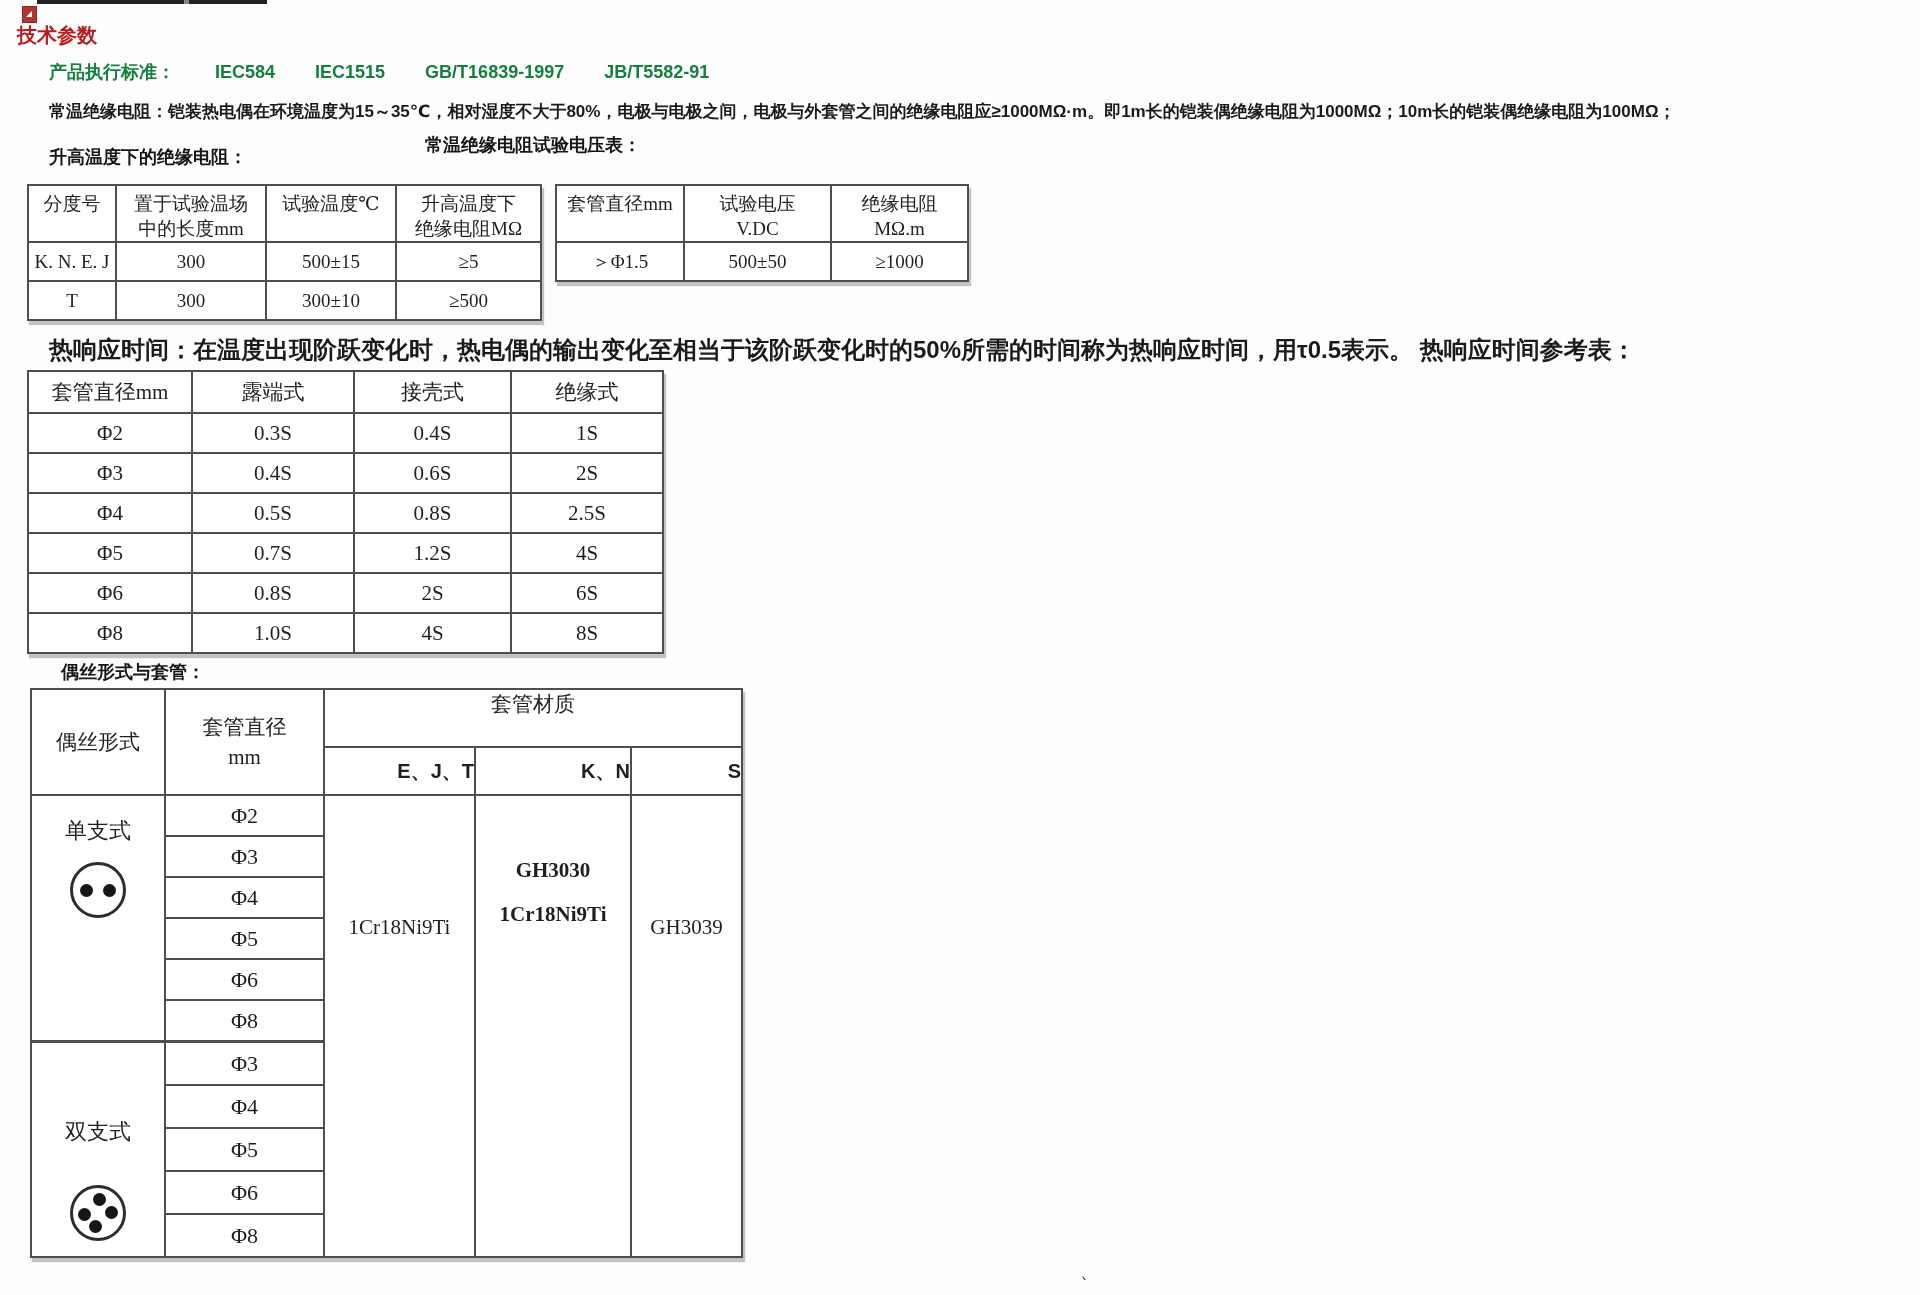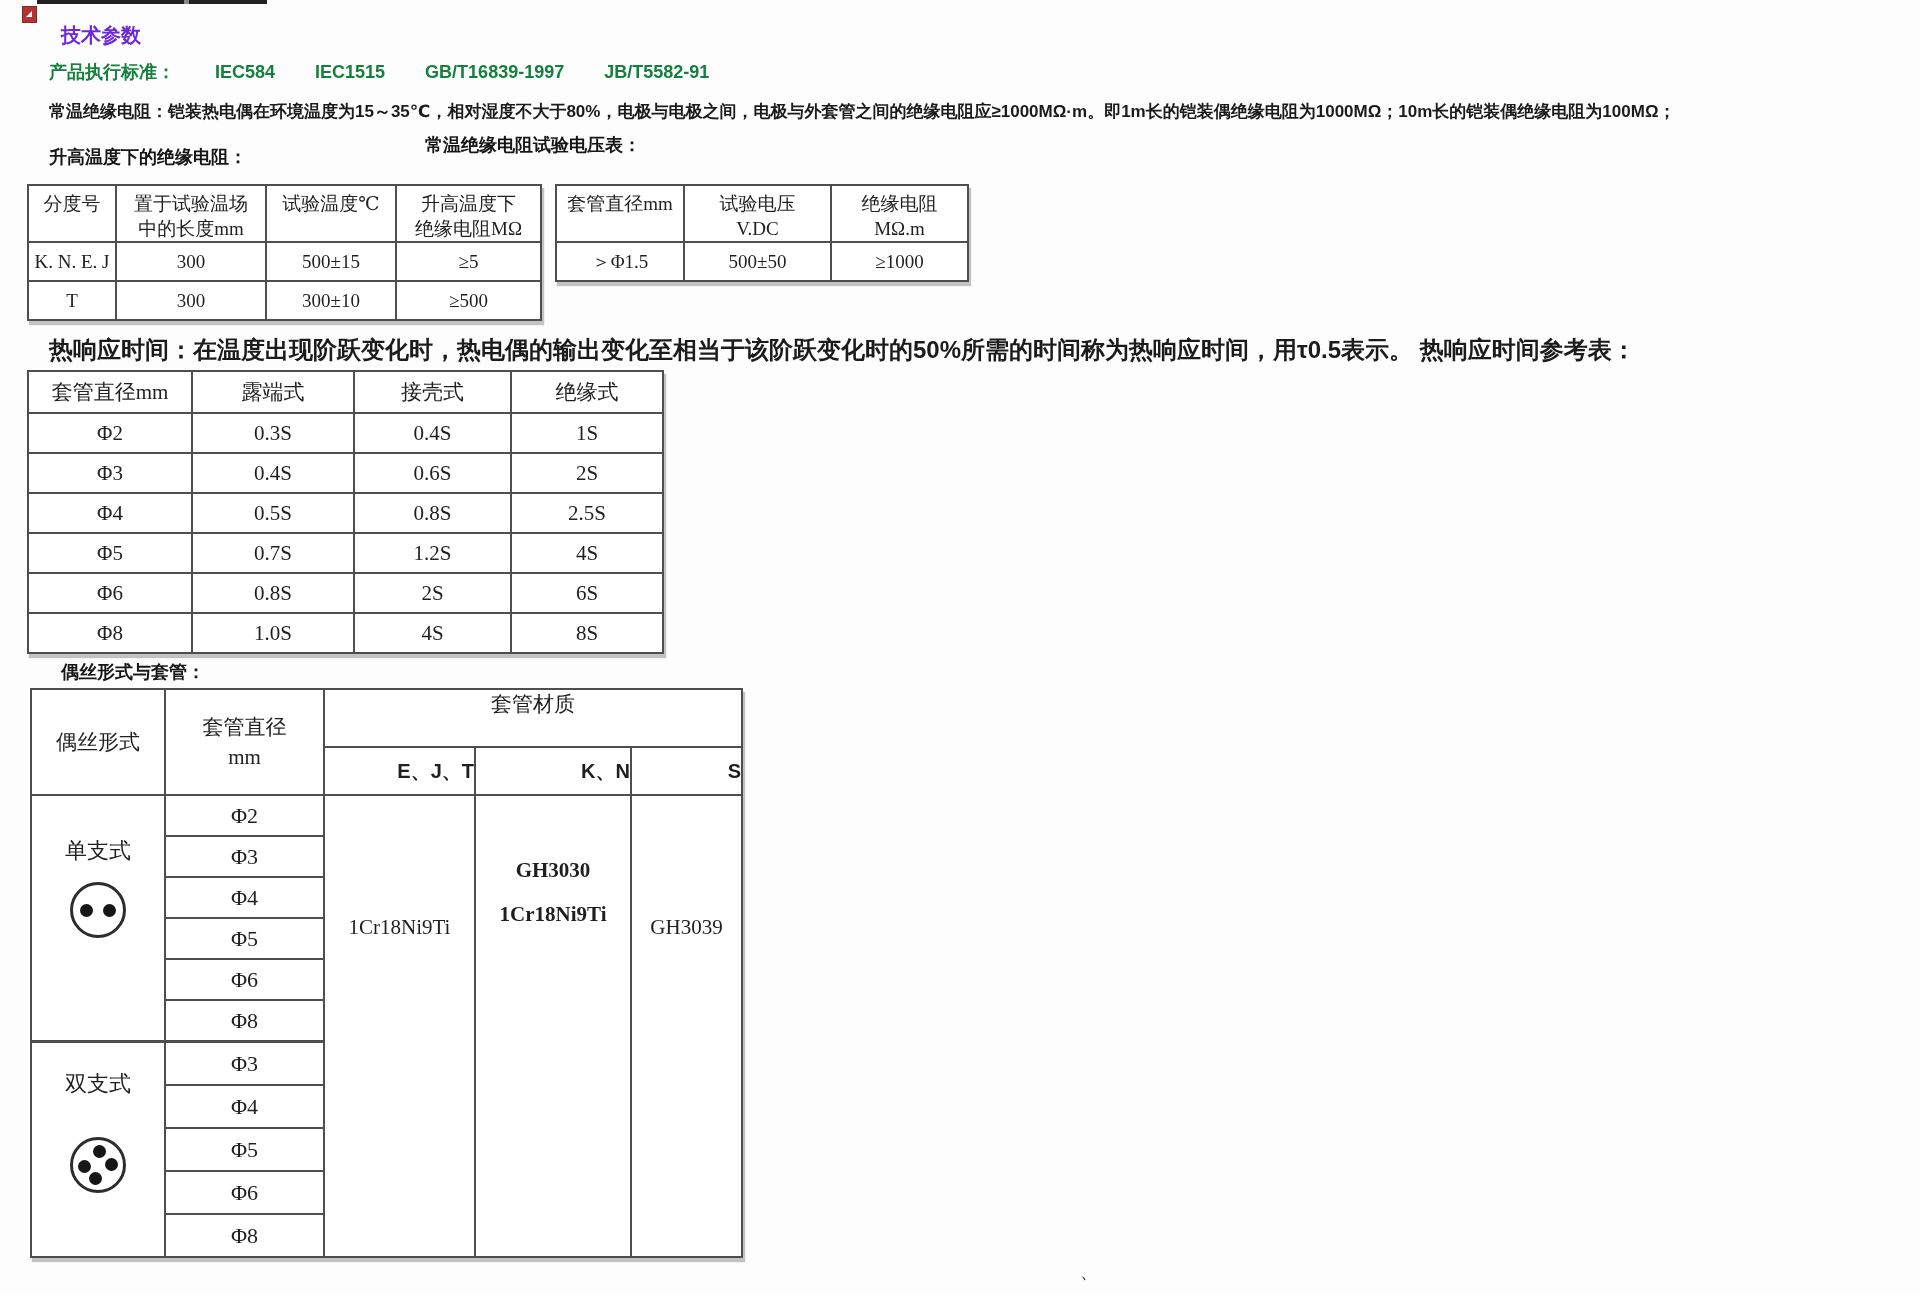--- a/index.html
+++ b/index.html
@@ -13,21 +13,21 @@
   
   .top-strip { left:37px; top:0; width:230px; height:4px;
     background:linear-gradient(90deg,#222 0 64%, #888 64% 66%, #222 66% 100%); }
 
   
   .red-icon { left:22px; top:6px; width:15px; height:17px; background:#b23434;
     border:1px solid #8c2626; box-sizing:border-box; }
   .red-icon::after { content:""; position:absolute; left:3px; top:4px; width:6px; height:6px;
     background:#fff; clip-path:polygon(0 100%,100% 0,100% 100%); }
 
-  .h-title { left:17px; top:22px; font-size:20px; font-weight:bold; color:#6d28d9;margin-left:44px; }
+  .h-title { left:17px; top:22px; font-size:20px; font-weight:bold; color:#b91c1c; }
 
   .standards { left:49px; top:60px; display:flex; align-items:baseline;
     font-size:18px; font-weight:bold; color:#15803d; }
   .standards .lbl { margin-right:40px; }
   .standards .itm { margin-right:40px; }
 
   .para { font-size:17px; font-weight:bold; color:#1b1b1b; white-space:nowrap; }
   .para1 { left:49px; top:100px; }
   .para2 { left:49px; top:334px; font-size:24px; }
 
@@ -240,21 +240,21 @@
     <td colspan="3" class="hd1 mat-h">套管材质</td>
   </tr>
   <tr>
     <td class="hd2">E、J、T</td>
     <td class="hd2">K、N</td>
     <td class="hd2">S</td>
   </tr>
 
   <tr>
     <td rowspan="6" class="form">
-      <div class="form-inner" style="padding-top:40px;font-family:Liberation Serif, serif;">
+      <div class="form-inner" style="padding-top:20px;font-family:Liberation Serif, serif;">
         <div class="form-label">单支式</div>
         <div class="circle c1" style="margin-top:16px;">
           <span class="dot d-left"></span>
               <span class="dot d-right"></span>
         </div>
       </div>
     </td>
     <td class="dia">Φ2</td>
     <td rowspan="11" class="mat pad1">1Cr18Ni9Ti</td>
     <td rowspan="11" class="mat pad2">
@@ -274,21 +274,21 @@
       </tr>
   <tr>
         <td class="dia">Φ6</td>
       </tr>
   <tr>
         <td class="dia">Φ8</td>
       </tr>
 
   <tr class="sec2">
     <td rowspan="5" class="form">
-      <div class="form-inner" style="padding-top:26px;gap:28px;">
+      <div class="form-inner" style="padding-top:74px;gap:28px;">
         <div class="form-label">双支式</div>
         <div class="circle c2" style="margin-top:10px;">
           <span class="dot d-top"></span>
               <span class="dot d-left"></span>
           <span class="dot d-right"></span>
               <span class="dot d-bottom"></span>
         </div>
       </div>
     </td>
     <td class="dia sec2dia">Φ3</td>

